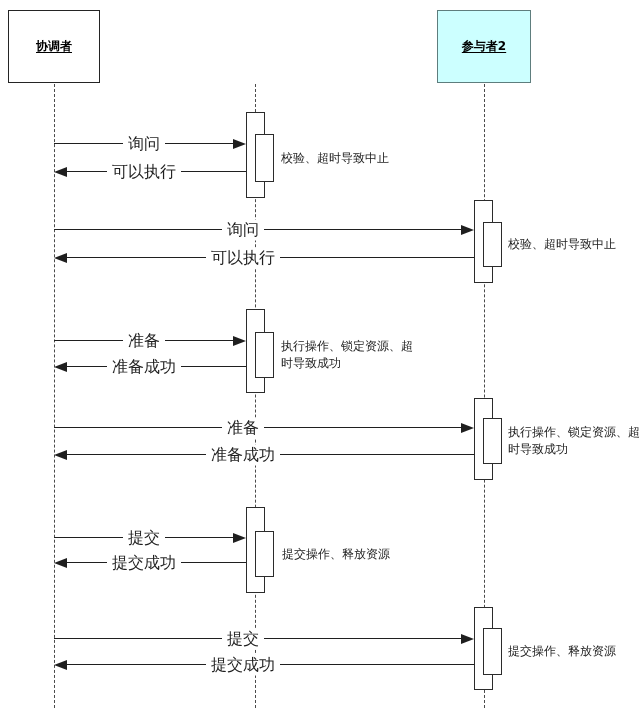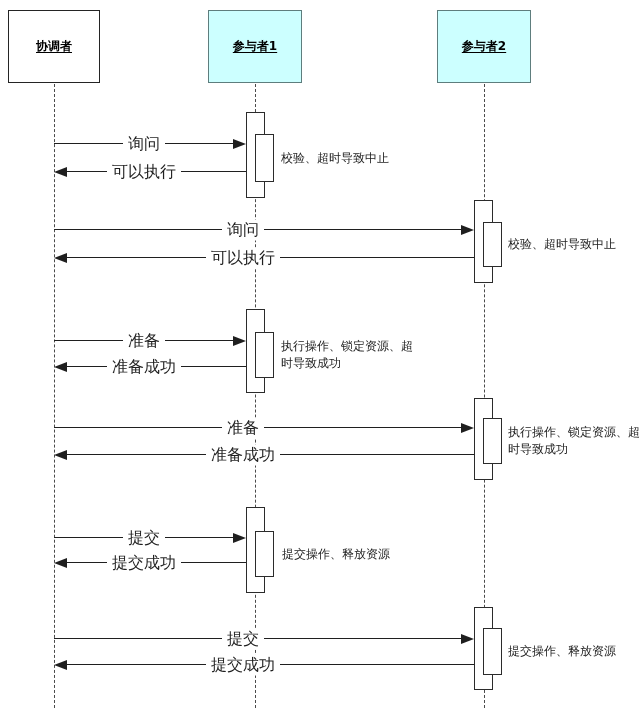--- a/index.html
+++ b/index.html
@@ -80,23 +80,20 @@
     z-index:5;
   }
 </style>
 </head>
 <body>
 
 <div id="canvas">
 
   <div class="actor" style="left:8px;top:10px;width:92px;height:73px;">
     <span>协调者</span>
-  </div>
-  <div class="actor participant" style="left: 208px; top: 10px; width: 94px; height: 73px; background: rgb(204, 255, 255);">
-    <span>参与者1</span>
   </div>
   <div class="actor participant" style="left: 437px; top: 10px; width: 94px; height: 73px; background: rgb(204, 255, 255);">
     <span>参与者2</span>
   </div>
 
   <div class="lifeline" style="left:54px;top:84px;height:624px;"></div>
   <div class="lifeline" style="left:255px;top:84px;height:624px;"></div>
   <div class="lifeline" style="left:484px;top:84px;height:624px;"></div>
 
   <div class="bar" style="left:246px;top:112px;height:86px;"></div>

